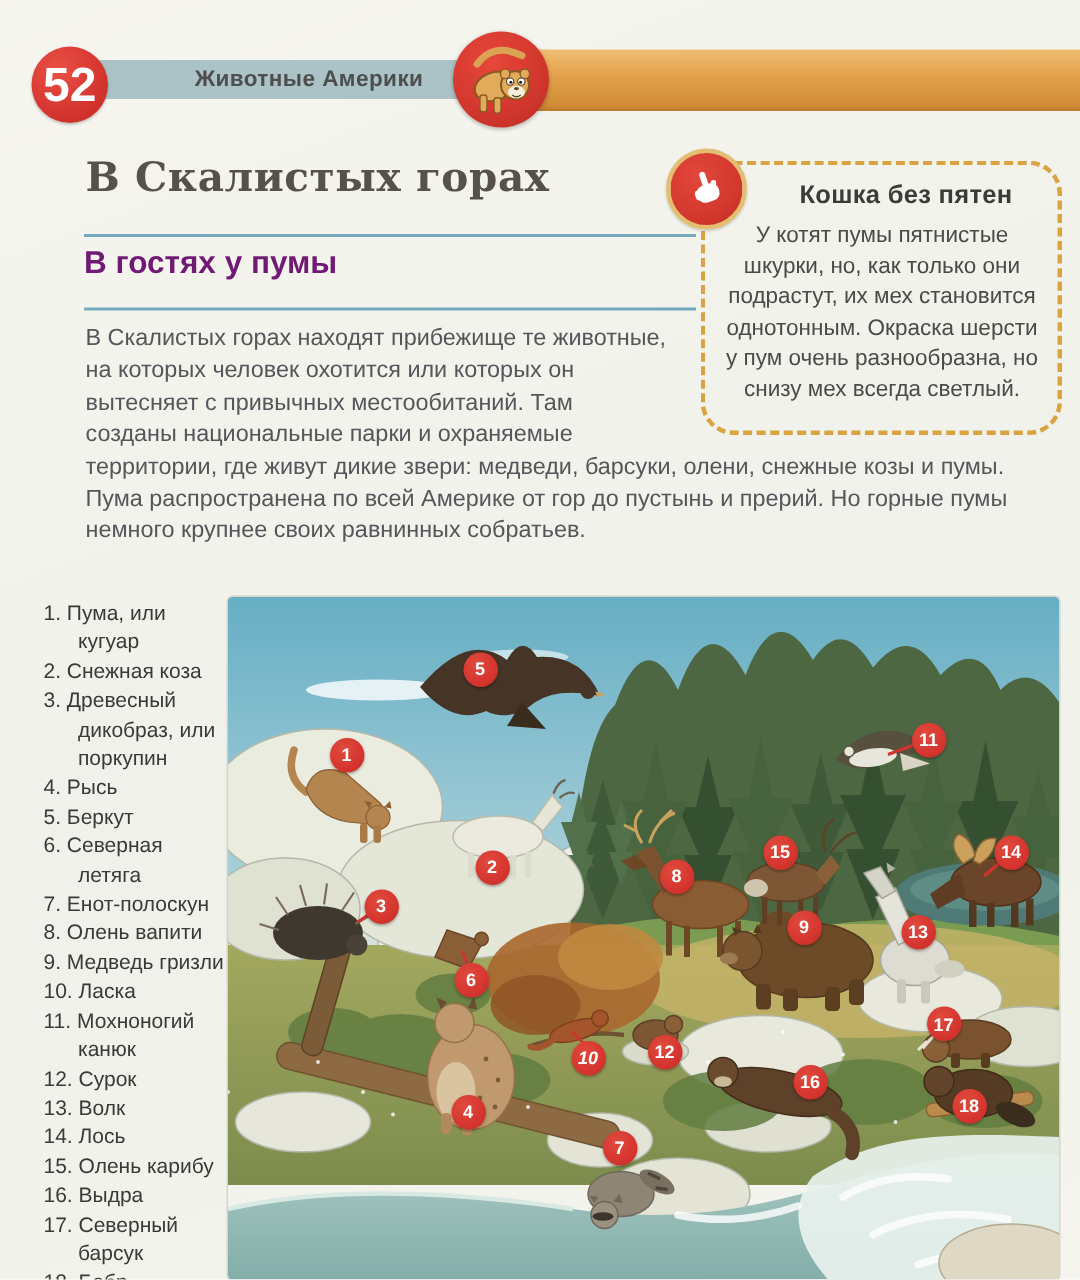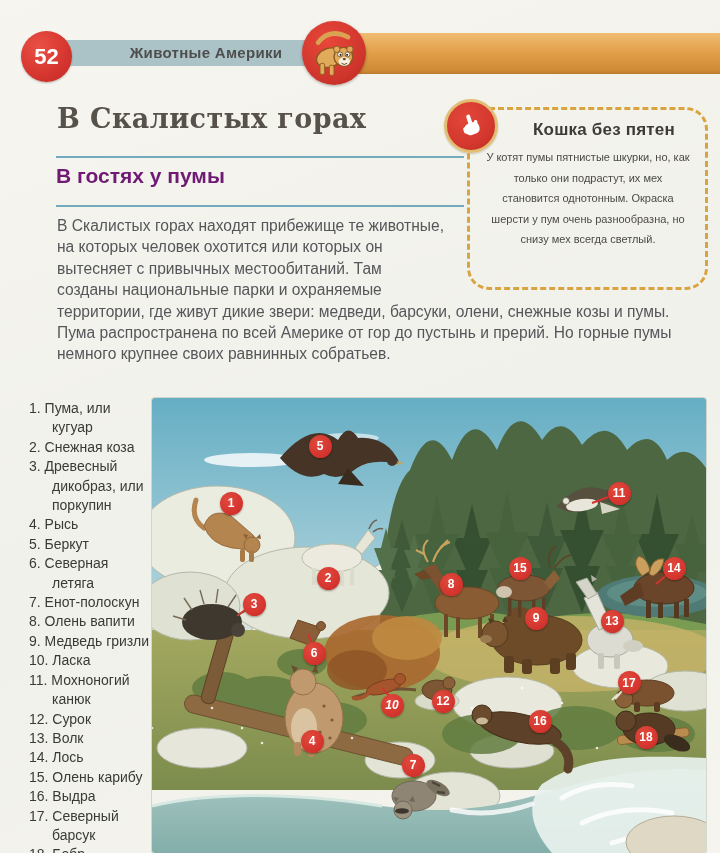--- a/index.html
+++ b/index.html
@@ -24,21 +24,21 @@
     background:linear-gradient(#f0bd72,#e3a04b 45%,#cf8a35 92%,#b97a2d);
     border-radius:8px 0 0 8px;
   }
   .blue-bar{
     position:absolute;left:44px;top:40px;width:268px;height:26px;
     background:var(--bar-blue);
   }
   .page-number-badge{
     position:absolute;left:21px;top:31px;width:51px;height:51px;border-radius:50%;
     background:radial-gradient(circle at 35% 30%,#ea5045,#d5352f 60%,#c02a23);
-    color:#fff;font-weight:bold;font-size:22px;
+    color:#fff;font-weight:bold;font-size:32px;
     display:flex;align-items:center;justify-content:center;
     box-shadow:0 1px 2px rgba(0,0,0,.25);
   }
   .section-title{
     position:absolute;left:100px;top:44px;width:212px;text-align:center;
     font-weight:bold;font-size:15px;color:#4e4e4e;letter-spacing:.3px;
   }
   .mascot-badge{
     position:absolute;left:302px;top:21px;width:64px;height:64px;border-radius:50%;
     background:radial-gradient(circle at 40% 32%,#e8473a,#cf352c 65%,#b52a20);
@@ -67,21 +67,21 @@
   .fact-box{
     position:absolute;left:467px;top:107px;width:241px;height:183px;
     border:3px dashed var(--box-border-gold);border-radius:22px;
     padding:10px 13px 10px 14px;
     text-align:center;
   }
   .fact-box-title{
     font-weight:bold;font-size:17px;color:#3d3b37;padding-left:32px;letter-spacing:.2px;
   }
   .fact-box-text{
-    margin-top:7px;font-size:11px;line-height:20.6px;color:#4b4a47;
+    margin-top:7px;font-size:15px;line-height:20.6px;color:#4b4a47;
   }
   .fact-icon{
     position:absolute;left:444px;top:99px;width:54px;height:54px;border-radius:50%;
     background:radial-gradient(circle at 38% 32%,#e2473a,#d4382e 60%,#bb2c22);
     border:3px solid #e2bd72;
     display:flex;align-items:center;justify-content:center;
     box-shadow:0 1px 2px rgba(0,0,0,.2);
   }
   
   .animal-legend{

